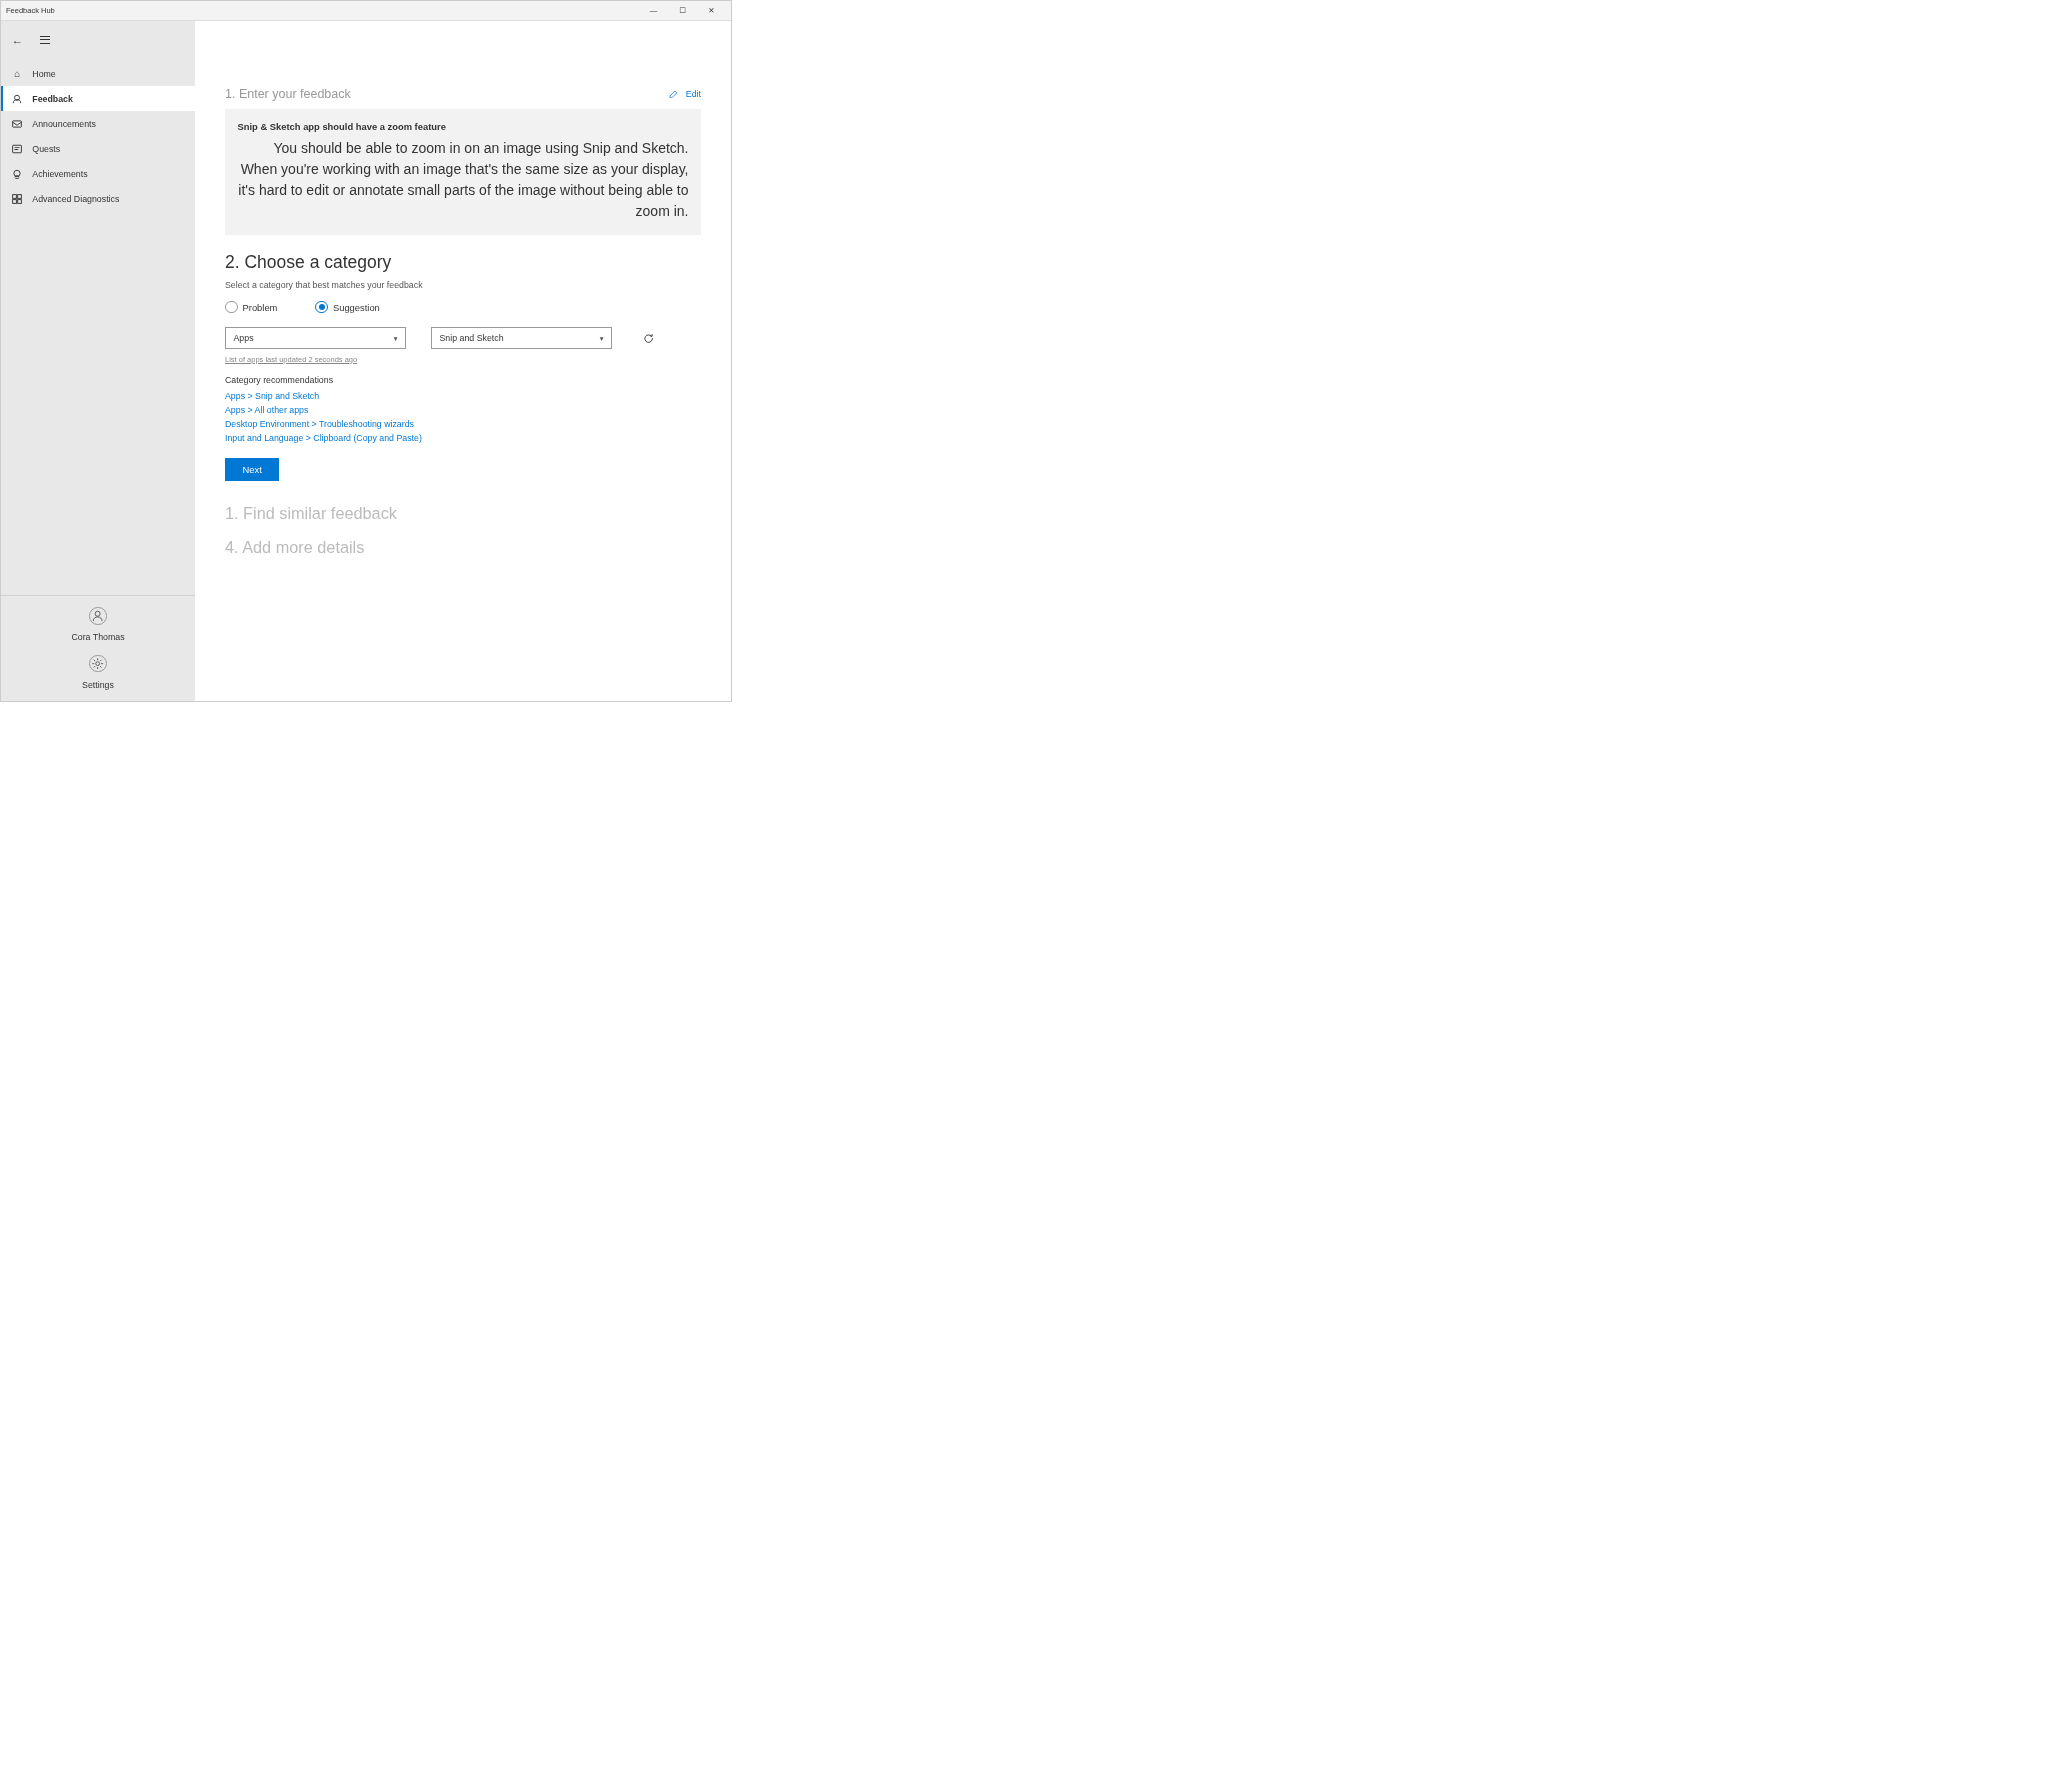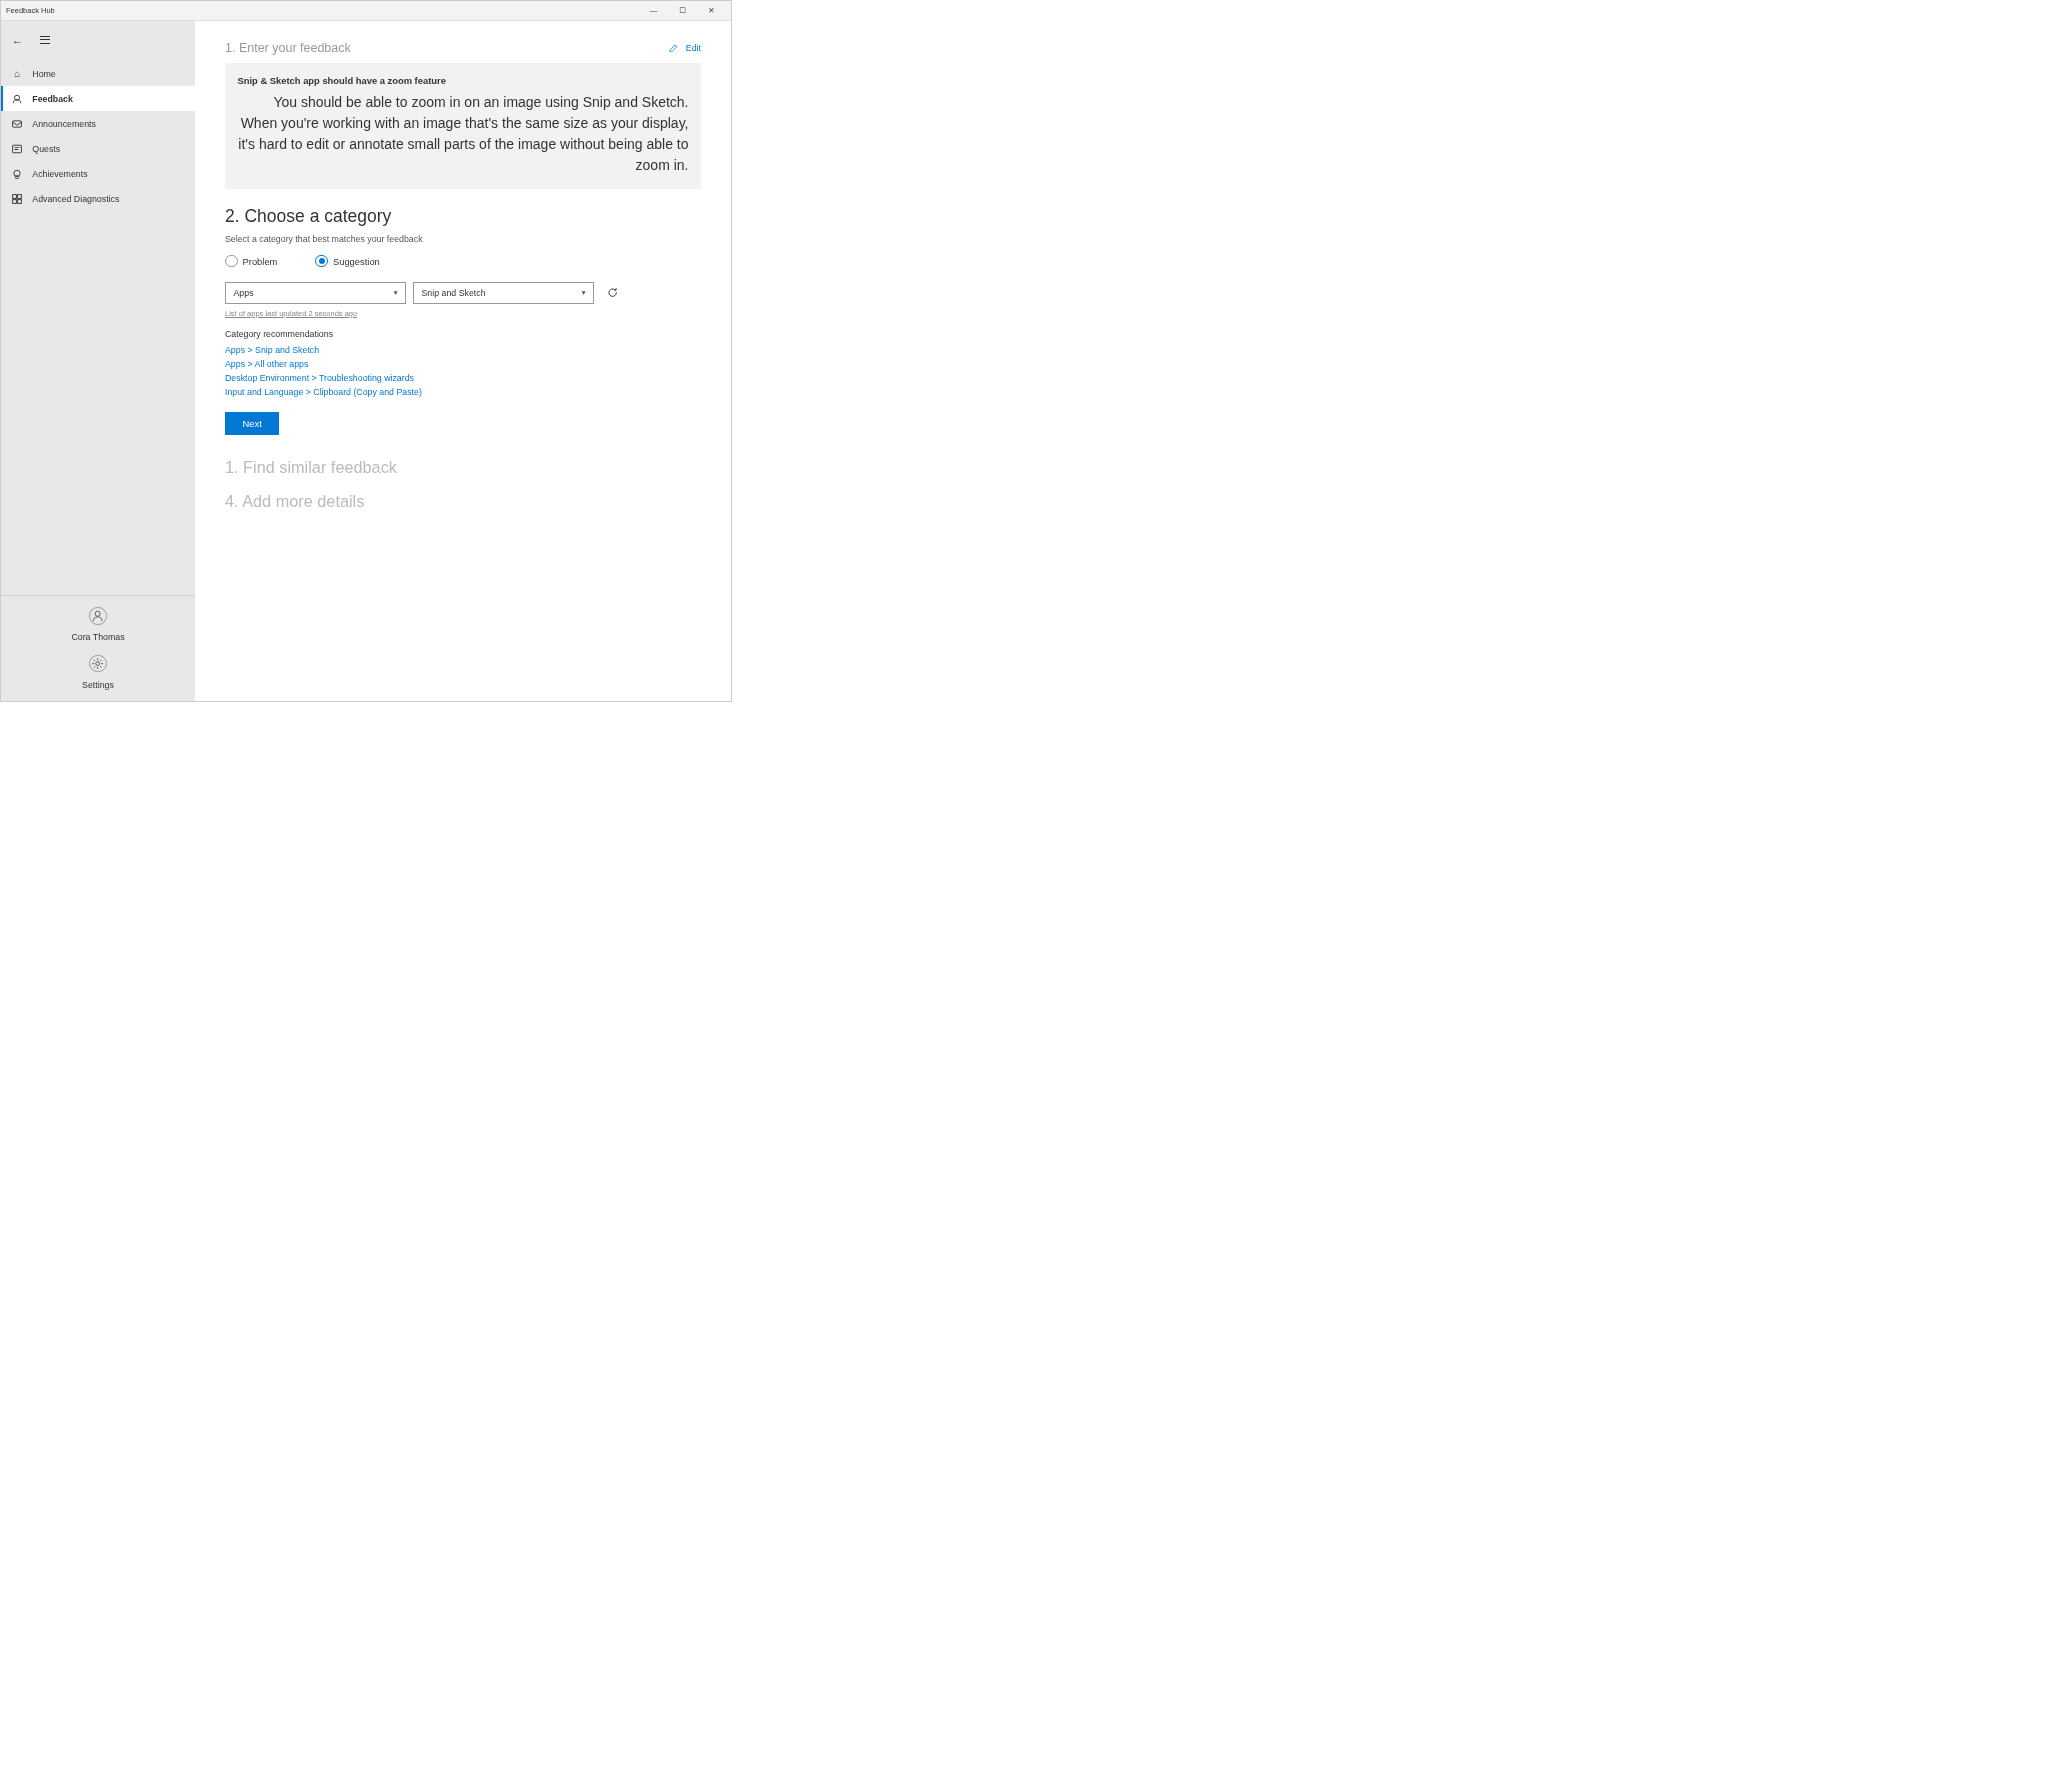--- a/index.html
+++ b/index.html
@@ -179,20 +179,21 @@
     }
 
     
     .section-header {
       font-size: 12.5px;
       color: #999;
       margin-bottom: 7.5px;
       display: flex;
       align-items: center;
       justify-content: space-between;
+      margin-top: 46px;
     }
 
     .edit-btn {
       display: flex;
       align-items: center;
       gap: 8px;
       color: #0078d4;
       background: transparent;
       border: none;
       cursor: pointer;
@@ -266,22 +267,22 @@
 
     .radio-dot {
       width: 6.3px;
       height: 6.3px;
       border-radius: 50%;
       background: #0078d4;
     }
 
     .dropdowns-row {
       display: flex;
-      align-items: flex-end;
-      gap: 7px;
+      align-items: center;
+      gap: 25px;
       margin-bottom: 5px;
     }
 
     .dropdown-select {
       border: 0.6px solid #999;
       padding: 5px 7.5px;
       font-size: 8.8px;
       color: #333;
       background: #fff;
       cursor: pointer;

